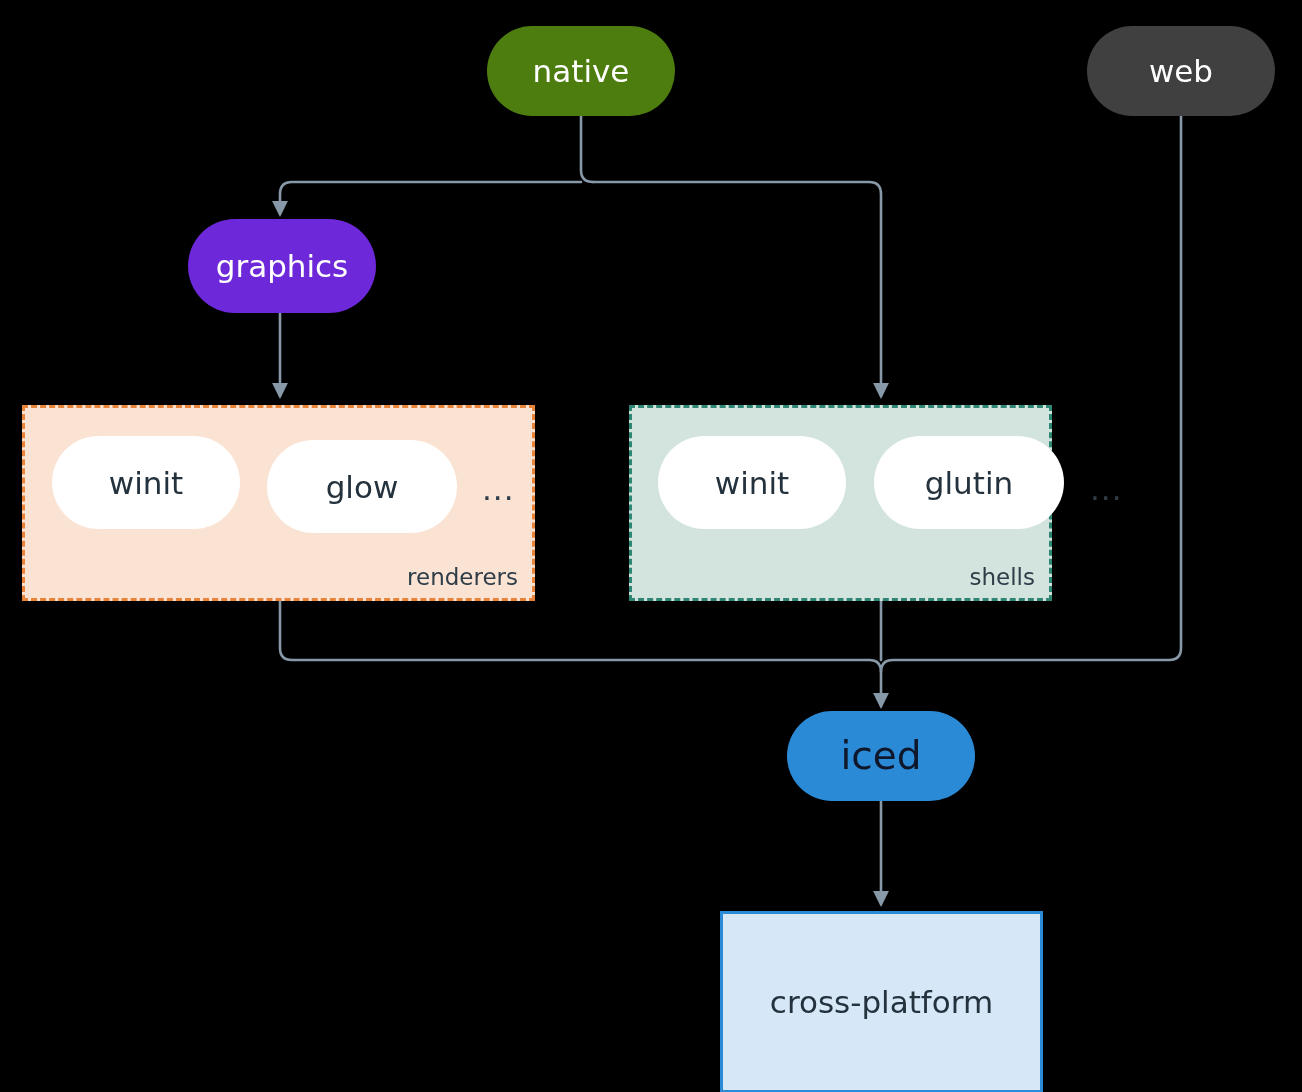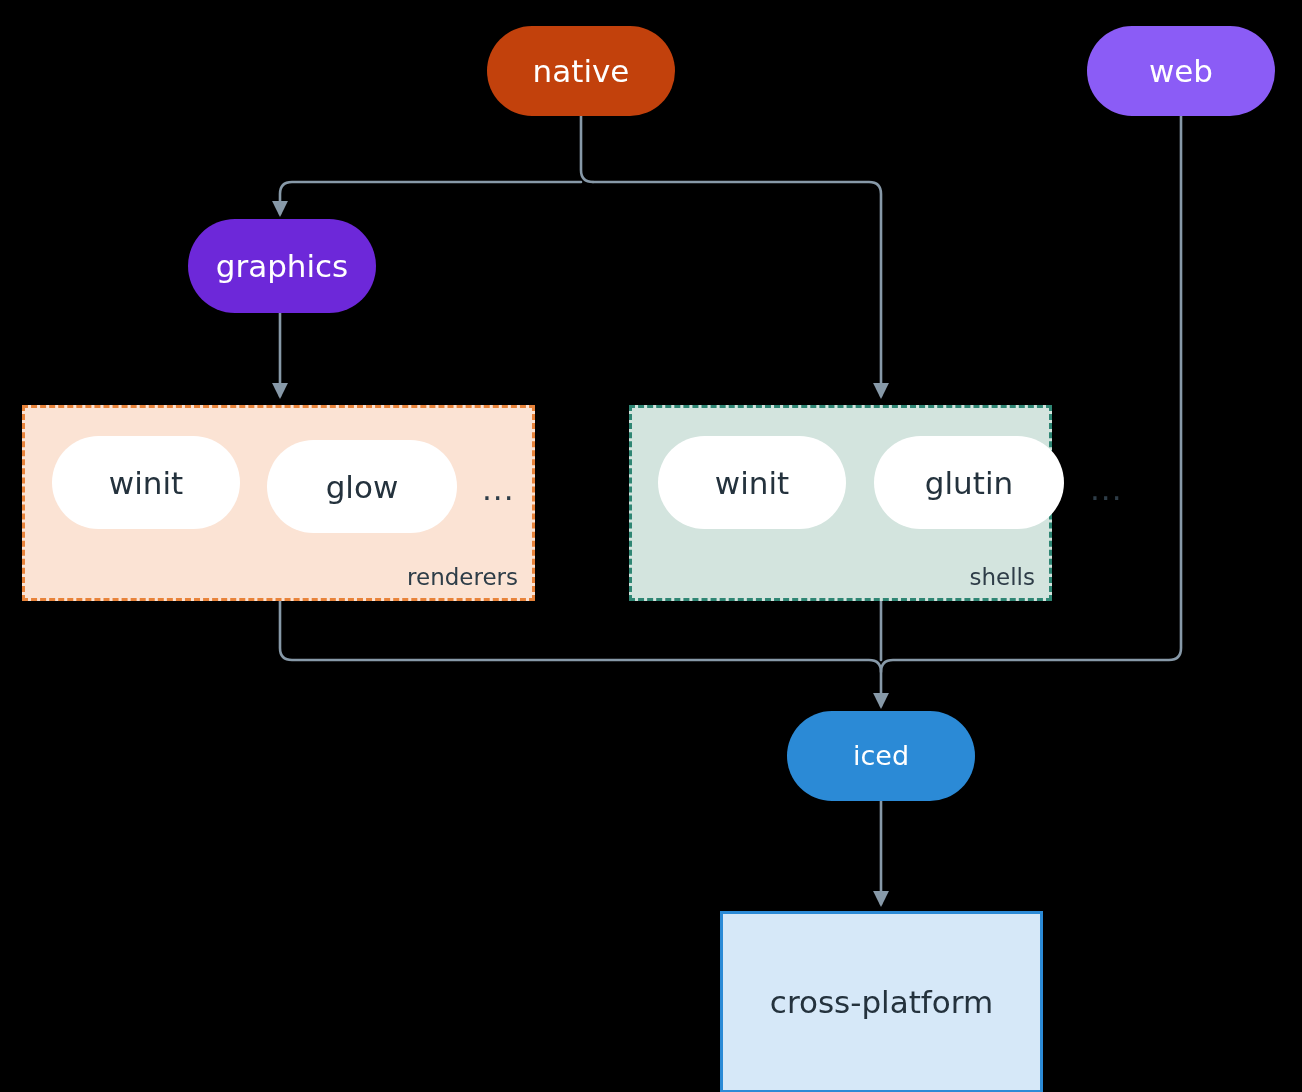--- a/index.html
+++ b/index.html
@@ -37,22 +37,22 @@
     color: #ffffff;
     font-size: 31px;
   }
   .pill-graphics {
     border-radius: 999px;
     color: #ffffff;
     font-size: 31px;
   }
   .pill-iced {
     border-radius: 999px;
-    color: #ffffff;
-    font-size: 27px;
+    color: #0f172a;
+    font-size: 39px;
   }
   .group-box {
     position: absolute;
     box-sizing: border-box;
     border-style: dashed;
     border-width: 3px;
   }
   .group-label {
     position: absolute;
     right: 14px;
@@ -116,25 +116,25 @@
       <path d="M 280 601 L 280 648 Q 280 660 292 660 L 869 660 Q 881 660 881 672 L 881 706" marker-end="url(#arrow)"></path>
 
       <path d="M 881 601 L 881 660"></path>
 
       <path d="M 1181 116 L 1181 648 Q 1181 660 1169 660 L 893 660 Q 881 660 881 672"></path>
 
       <path d="M 881 800 L 881 904" marker-end="url(#arrow)"></path>
     </g>
   </svg>
 
-  <div class="node pill-root" style="left:487px; top:26px; width:188px; height:90px; background:#c2410c;">
+  <div class="node pill-root" style="left:487px; top:26px; width:188px; height:90px; background:#4d7c0f;">
     <span>native</span>
   </div>
 
-  <div class="node pill-root" style="left:1087px; top:26px; width:188px; height:90px; background:#8b5cf6;">
+  <div class="node pill-root" style="left:1087px; top:26px; width:188px; height:90px; background:#404040;">
     <span>web</span>
   </div>
 
   <div class="node pill-graphics" style="left:188px; top:219px; width:188px; height:94px; background:#6d28d9;">
     <span>graphics</span>
   </div>
 
   <div class="group-box" style="left:22px; top:405px; width:513px; height:196px; background:#fbe3d4; border-color:#e8833a;">
     <div class="leaf-pill" style="left:27px; top:28px; width:188px; height:93px;">
       <span>winit</span>

